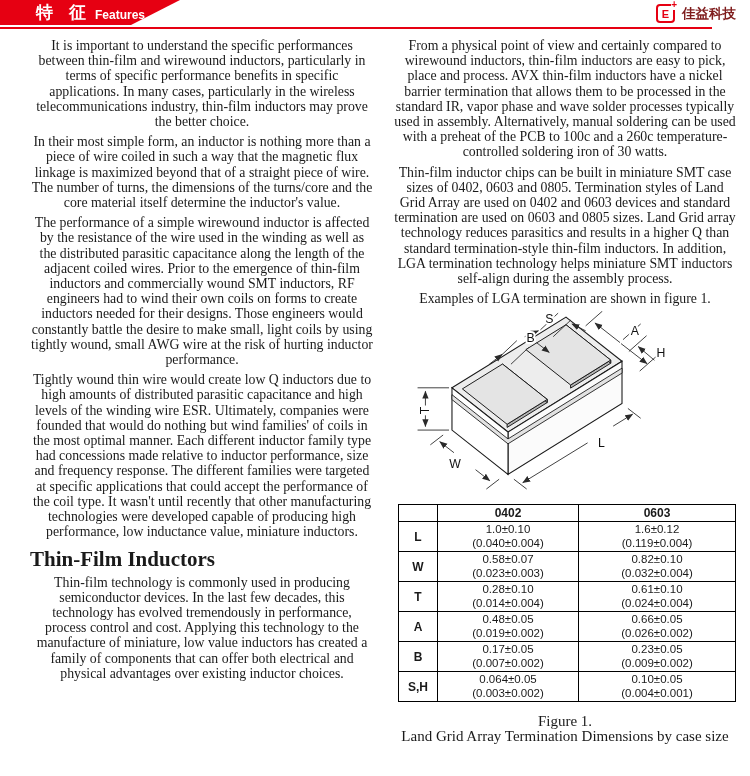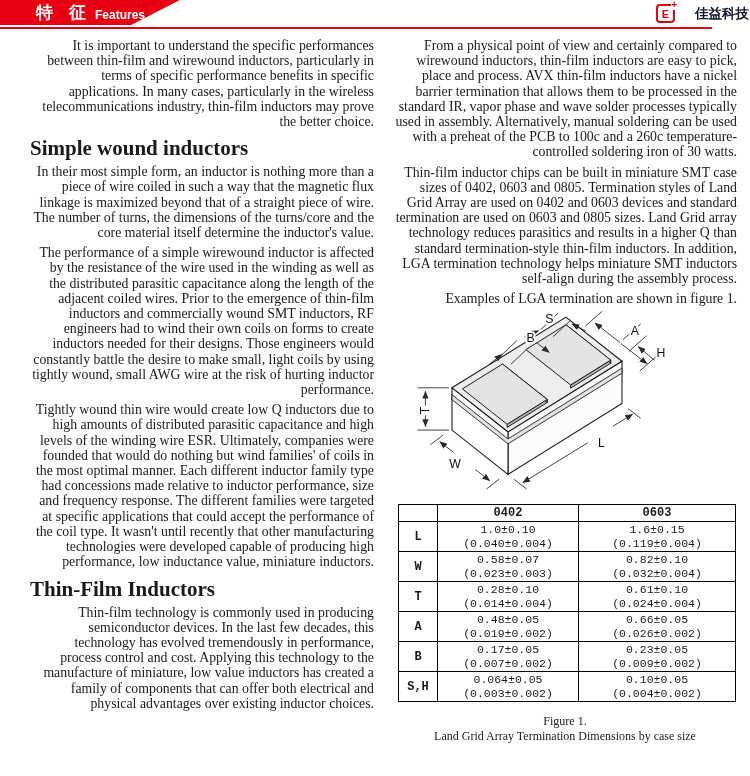--- a/index.html
+++ b/index.html
@@ -12,43 +12,43 @@
   .banner .zh{position:absolute;left:36px;top:1px;color:#fff;font-family:"DejaVu Sans","Liberation Sans",sans-serif;
               font-size:17px;font-weight:bold;letter-spacing:5px;white-space:nowrap;text-align:center;}
   .banner .en{position:absolute;left:95px;top:8px;color:#fff;font-family:"Liberation Sans",sans-serif;
               font-size:12px;font-weight:bold;white-space:nowrap;}
   .hdr-rule{position:absolute;left:0;top:27px;width:712px;height:2px;background:#e60012;}
   .logo{position:absolute;left:656px;top:4px;display:flex;align-items:center;}
   .logo-box{position:relative;width:15px;height:15px;border:2px solid #e60012;border-radius:4px;
             color:#e60012;font-family:"Liberation Sans",sans-serif;font-weight:bold;font-size:11px;
             display:flex;align-items:center;justify-content:center;}
   .logo-plus{position:absolute;right:-4px;top:-6px;color:#e60012;font-size:10px;font-weight:bold;background:#fff;line-height:10px;}
-  .brand{color:#0f172a;font-family:"DejaVu Sans","Liberation Sans",sans-serif;font-weight:bold;font-size:13.5px;margin-left:20px;white-space:nowrap;}
+  .brand{color:#7f1d1d;font-family:"DejaVu Sans","Liberation Sans",sans-serif;font-weight:bold;font-size:13.5px;margin-left:7px;white-space:nowrap;}
 
   
   .main{display:flex;gap:19px;padding:10px 13px 0 30px;}
   .col{width:344px;}
-  .col p{margin:0 0 5px 0;font-size:13.8px;line-height:15.2px;text-align:right;}
+  .col p{margin:0 0 5px 0;font-size:13.8px;line-height:15.2px;text-align:center;}
   .col h2{margin:8px 0 4px 0;font-size:21px;line-height:23px;font-weight:bold;}
 
   
   .fig-svg{display:block;width:344px;height:189px;margin:2px 0 2px 0;}
   .fig-svg text{font-family:"Liberation Sans",sans-serif;font-size:12.5px;fill:#111;
                 paint-order:stroke;stroke:#ffffff;stroke-width:4px;stroke-linejoin:round;}
 
   
   table.dims{border-collapse:collapse;margin:4px 0 12px 5px;table-layout:fixed;
-             font-family:Liberation Mono, monospace;}
+             font-family:Liberation Sans, sans-serif;}
   table.dims th,table.dims td{border:1.6px solid #000;padding:1px 0;text-align:center;vertical-align:middle;}
   table.dims th{font-size:12px;font-weight:bold;height:14px;}
   table.dims td.lbl{font-size:12px;font-weight:bold;}
   table.dims td .v1,.fv{font-size:11.5px;line-height:13.5px;}
   table.dims td .v2{font-size:11.5px;line-height:13.5px;}
 
-  .caption{width:344px;text-align:center;margin-top:6px;font-size:12px;line-height:15px;}
+  .caption{width:344px;text-align:center;margin-top:6px;font-size:15px;line-height:15px;}
 </style>
 </head>
 <body>
 
 <div class="hdr">
   <div class="banner">
     <span class="zh">特 征</span>
     <span class="en">Features</span>
   </div>
   <div class="hdr-rule"></div>
@@ -58,21 +58,20 @@
       <span class="logo-plus">+</span>
     </span>
     <span class="brand">佳益科技</span>
   </div>
 </div>
 
 <div class="main">
 
   <div class="col">
       <p>It is important to understand the specific performances between thin-film and wirewound inductors, particularly in terms of specific performance benefits in specific applications. In many cases, particularly in the wireless telecommunications industry, thin-film inductors may prove the better choice.</p>
-      <h2>Simple wound inductors</h2>
       <p>In their most simple form, an inductor is nothing more than a piece of wire coiled in such a way that the magnetic flux linkage is maximized beyond that of a straight piece of wire. The number of turns, the dimensions of the turns/core and the core material itself determine the inductor's value.</p>
       <p>The performance of a simple wirewound inductor is affected by the resistance of the wire used in the winding as well as the distributed parasitic capacitance along the length of the adjacent coiled wires. Prior to the emergence of thin-film inductors and commercially wound SMT inductors, RF engineers had to wind their own coils on forms to create inductors needed for their designs. Those engineers would constantly battle the desire to make small, light coils by using tightly wound, small AWG wire at the risk of hurting inductor performance.</p>
       <p>Tightly wound thin wire would create low Q inductors due to high amounts of distributed parasitic capacitance and high levels of the winding wire ESR. Ultimately, companies were founded that would do nothing but wind families' of coils in the most optimal manner. Each different inductor family type had concessions made relative to inductor performance, size and frequency response. The different families were targeted at specific applications that could accept the performance of the coil type. It wasn't until recently that other manufacturing technologies were developed capable of producing high performance, low inductance value, miniature inductors.</p>
       <h2>Thin-Film Inductors</h2>
       <p>Thin-film technology is commonly used in producing semiconductor devices. In the last few decades, this technology has evolved tremendously in performance, process control and cost. Applying this technology to the manufacture of miniature, low value inductors has created a family of components that can offer both electrical and physical advantages over existing inductor choices.</p>
     </div>
 
   <div class="col">
     <div id="right-paras">
         <p>From a physical point of view and certainly compared to wirewound inductors, thin-film inductors are easy to pick, place and process. AVX thin-film inductors have a nickel barrier termination that allows them to be processed in the standard IR, vapor phase and wave solder processes typically used in assembly. Alternatively, manual soldering can be used with a preheat of the PCB to 100c and a 260c temperature-controlled soldering iron of 30 watts.</p>
@@ -161,21 +160,21 @@
           </tr>
         </thead>
       <tbody id="dims-body">
           <tr>
             <td class="lbl">L</td>
             <td>
               <div class="v1">1.0±0.10</div>
               <div class="v2">(0.040±0.004)</div>
             </td>
             <td>
-              <div class="v1">1.6±0.15</div>
+              <div class="v1">1.6±0.12</div>
               <div class="v2">(0.119±0.004)</div>
             </td>
           </tr>
           <tr>
             <td class="lbl">W</td>
             <td>
               <div class="v1">0.58±0.07</div>
               <div class="v2">(0.023±0.003)</div>
             </td>
             <td>
@@ -217,21 +216,21 @@
             </td>
           </tr>
           <tr>
             <td class="lbl">S,H</td>
             <td>
               <div class="v1">0.064±0.05</div>
               <div class="v2">(0.003±0.002)</div>
             </td>
             <td>
               <div class="v1">0.10±0.05</div>
-              <div class="v2">(0.004±0.002)</div>
+              <div class="v2">(0.004±0.001)</div>
             </td>
           </tr>
         </tbody>
     </table>
 
     <div class="caption">
       <div>Figure 1.</div>
       <div>Land Grid Array Termination Dimensions by case size</div>
     </div>
   </div>

